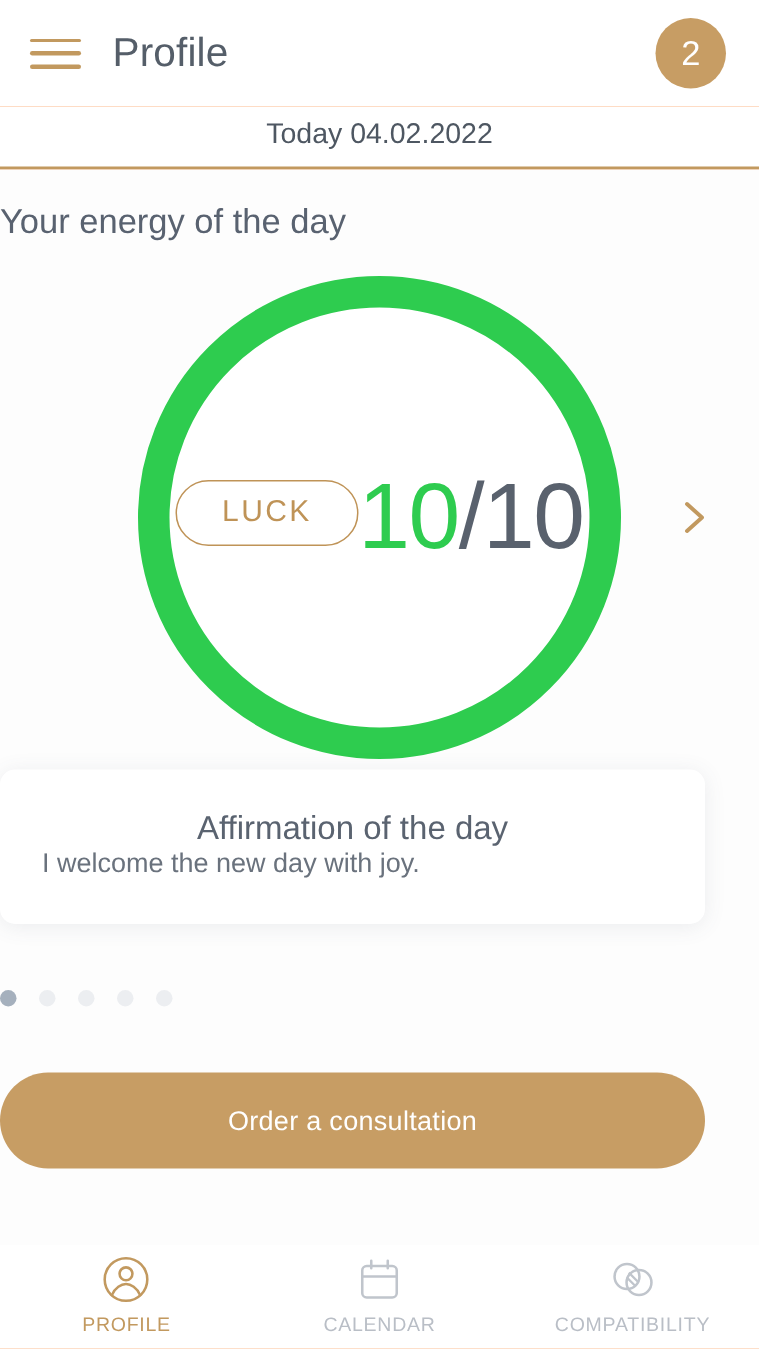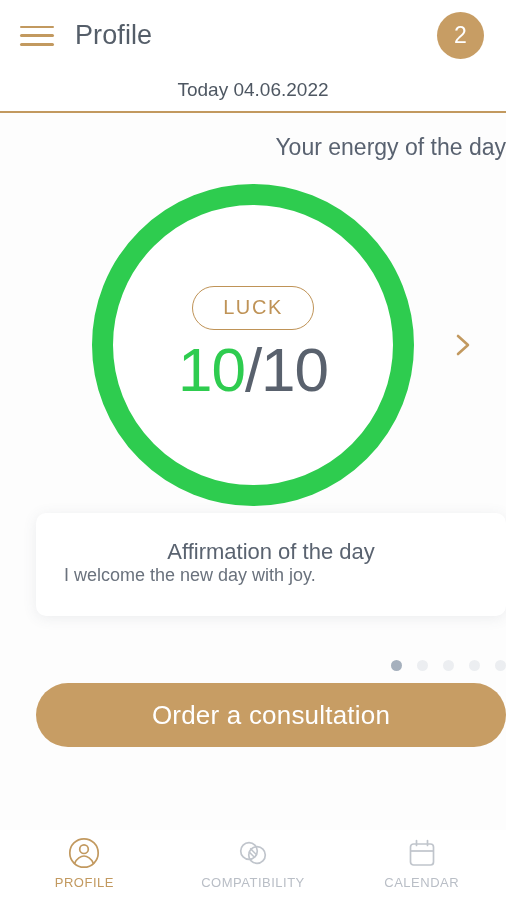--- a/index.html
+++ b/index.html
@@ -108,21 +108,21 @@
     background: #c2995f;
   }
 
   
   .content {
     flex: 1 1 auto;
     position: relative;
     background: #fdfdfd;
     display: flex;
     flex-direction: column;
-    align-items: flex-end;
+    align-items: flex-start;
     overflow: hidden;
   }
 
   .section-title {
     margin-top: 21px;
     font-size: 23px;
     color: #596270;
     font-weight: 400;
   }
 
@@ -137,21 +137,21 @@
     margin-top: 4px;
   }
 
   .ring {
     width: 322px;
     height: 322px;
     border-radius: 50%;
     border: 21px solid #2ecc4f;
     background: #ffffff;
     display: flex;
-    flex-direction: column;
+    flex-direction: row;
     align-items: center;
     justify-content: center;
     cursor: pointer;
   }
 
   .luck-pill {
     border: 1.6px solid #bf9357;
     border-radius: 22px;
     padding: 9px 30px 10px;
     font-size: 20px;
@@ -221,26 +221,26 @@
     border-radius: 50%;
     background: #eceef1;
     cursor: pointer;
   }
   .dot.active { background: #a5b0bd; }
 
   
   .cta {
     width: 470px;
     height: 64px;
-    margin-top: 12px;
+    margin-top: 44px;
     border: none;
     border-radius: 32px;
     background: #c79d64;
     color: #ffffff;
-    font-size: 26px;
+    font-size: 18px;
     font-family: "Liberation Sans", sans-serif;
     font-weight: 400;
     cursor: pointer;
     letter-spacing: 0.2px;
   }
 
   
   .bottom-nav {
     flex: 0 0 69px;
     height: 69px;
@@ -275,21 +275,21 @@
     <div class="hamburger">
       <span></span>
       <span></span>
       <span></span>
     </div>
     <div class="page-title">Profile</div>
     <div class="badge">2</div>
   </div>
 
   <div class="date-tabs">
-    <div class="date-tab active">Today 04.06.2022</div>
+    <div class="date-tab active">Today 04.02.2022</div>
   </div>
 
   <div class="content">
 
     <div class="section-title">Your energy of the day</div>
 
     <div class="ring-wrap">
       <div class="ring">
         <div class="luck-pill">LUCK</div>
         <div class="score">
@@ -330,33 +330,33 @@
           <circle cx="17" cy="13.2" r="4.3" stroke="#c2995f" stroke-width="1.7"></circle>
           <path d="M7.6 27.4 C9.6 22.4 13.9 20 17 20 C20.1 20 24.4 22.4 26.4 27.4" stroke="#c2995f" stroke-width="1.7" stroke-linecap="round"></path>
         </svg>
       </span>
       <span class="nav-label">PROFILE</span>
     </div>
 
     <div class="nav-item inactive">
       <span class="nav-icon">
         <svg viewBox="0 0 34 34" width="34" height="34" fill="none">
+          <rect x="5.5" y="8" width="23" height="21" rx="3" stroke="#c0c5cc" stroke-width="1.7"></rect>
+          <path d="M5.5 15 H28.5" stroke="#c0c5cc" stroke-width="1.7"></path>
+          <path d="M11.5 4.5 V9.5 M22.5 4.5 V9.5" stroke="#c0c5cc" stroke-width="1.7" stroke-linecap="round"></path>
+        </svg>
+      </span>
+      <span class="nav-label">CALENDAR</span>
+    </div>
+
+    <div class="nav-item inactive">
+      <span class="nav-icon">
+        <svg viewBox="0 0 34 34" width="34" height="34" fill="none">
           <circle cx="13" cy="15" r="8.3" stroke="#c0c5cc" stroke-width="1.7"></circle>
           <circle cx="21" cy="19" r="8.3" stroke="#c0c5cc" stroke-width="1.7"></circle>
           <path d="M14.2 12.4 L20.6 18.8 M12.8 15.6 L18.4 21.2" stroke="#c0c5cc" stroke-width="1.5"></path>
         </svg>
       </span>
       <span class="nav-label">COMPATIBILITY</span>
     </div>
 
-    <div class="nav-item inactive">
-      <span class="nav-icon">
-        <svg viewBox="0 0 34 34" width="34" height="34" fill="none">
-          <rect x="5.5" y="8" width="23" height="21" rx="3" stroke="#c0c5cc" stroke-width="1.7"></rect>
-          <path d="M5.5 15 H28.5" stroke="#c0c5cc" stroke-width="1.7"></path>
-          <path d="M11.5 4.5 V9.5 M22.5 4.5 V9.5" stroke="#c0c5cc" stroke-width="1.7" stroke-linecap="round"></path>
-        </svg>
-      </span>
-      <span class="nav-label">CALENDAR</span>
-    </div>
-
   </div>
 </div>
 
 </body></html>

